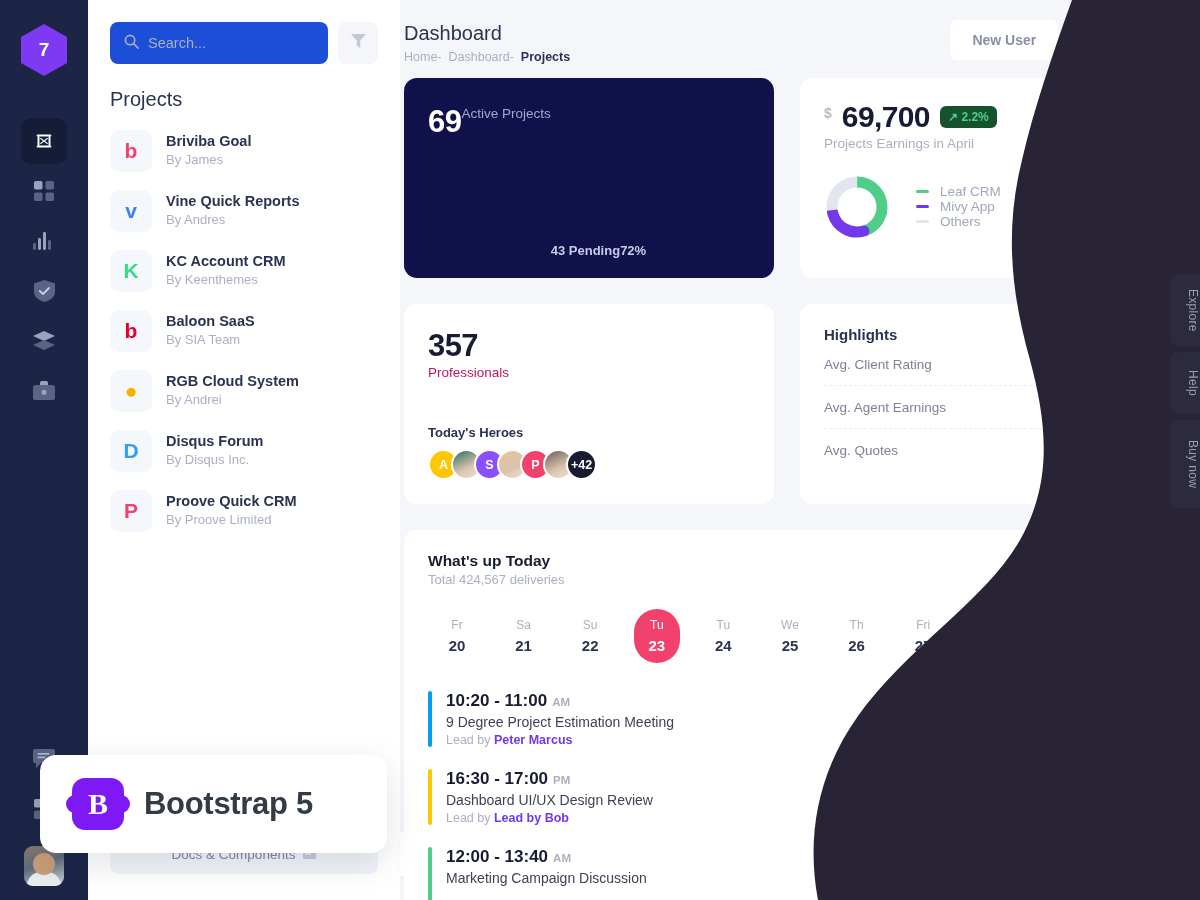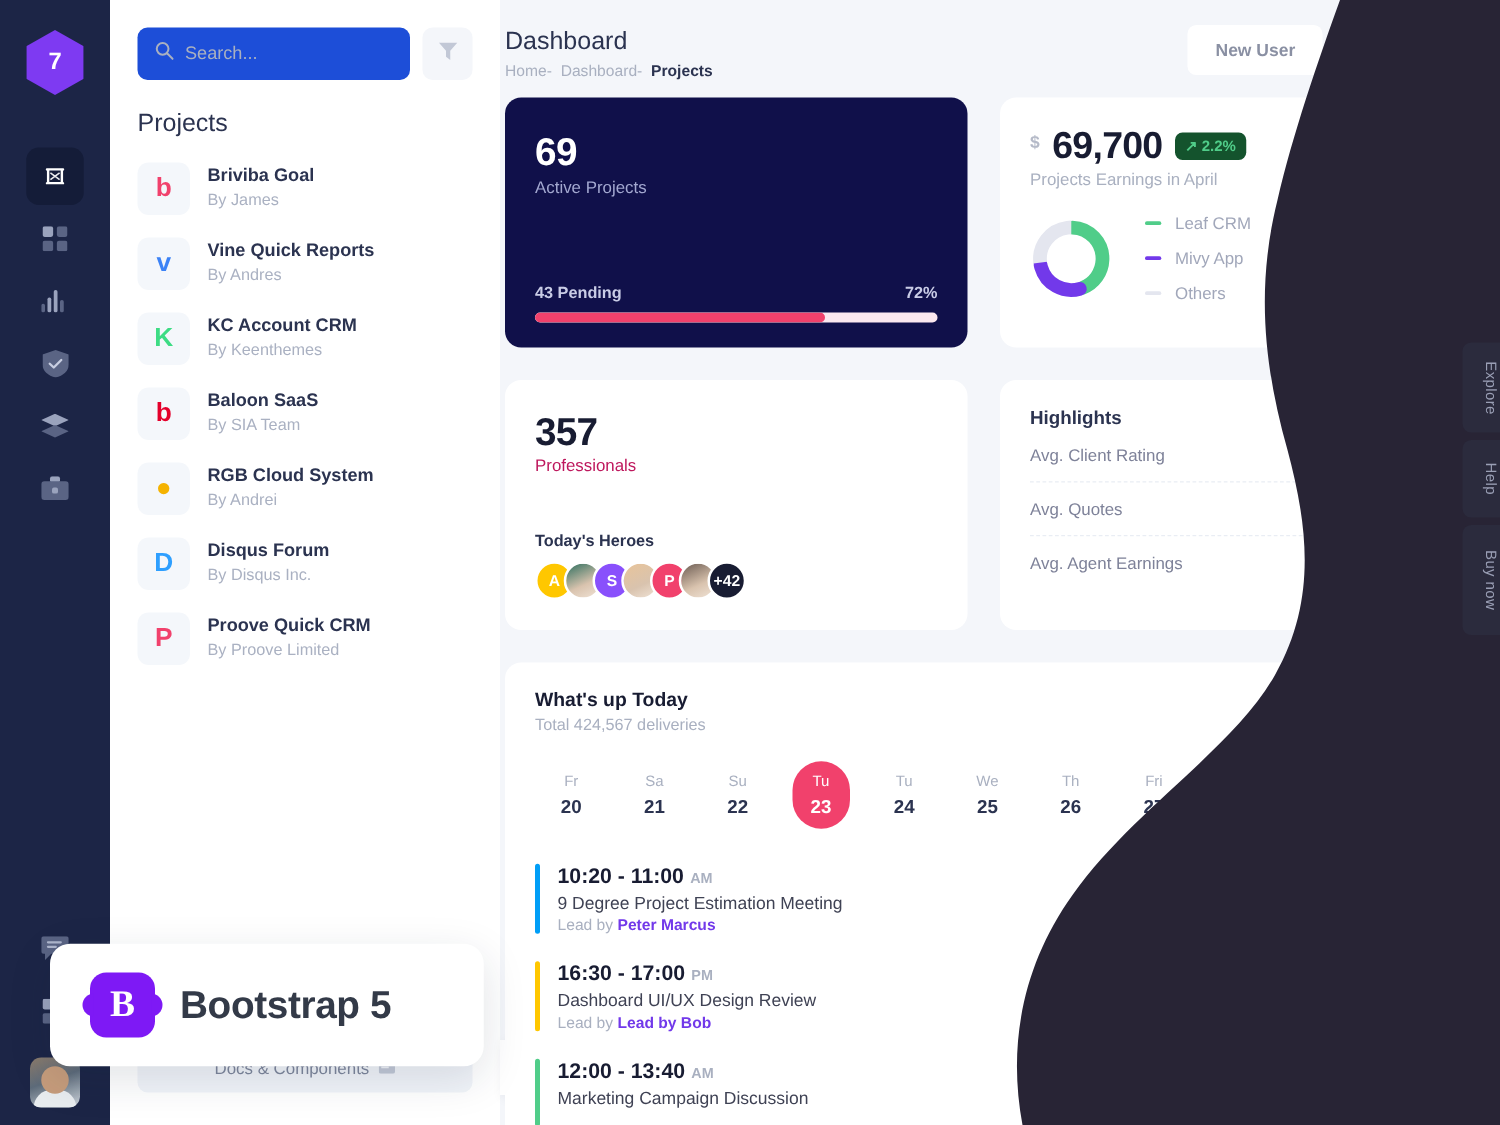--- a/index.html
+++ b/index.html
@@ -102,36 +102,36 @@
   .btn-blue {
     background:#009ef7; color:#fff; font-size:14px; font-weight:700;
     padding:12px 22px; border-radius:7px; border:none;
   }
 
   .grid { padding:14px 24px 0 4px; display:grid; grid-template-columns:370px 1fr; gap:26px; }
   .card { background:#fff; border-radius:13px; }
 
   .card-active {
     grid-column:1; background:#10104a; border-radius:13px;
-    padding:26px 24px 20px 24px; height:200px; display:flex; flex-direction:column;
+    padding:26px 24px 20px 24px; height:200px; display:flex; 
   }
   .big-num { font-size:31px; color:#fff; font-weight:700; letter-spacing:-.5px; }
   .big-lbl { font-size:13.5px; color:#a3a8d0; margin-top:2px; }
   .prog-row { margin-top:auto; display:flex; justify-content:space-between; font-size:13px; color:#c9cce6; font-weight:600; }
   .prog-track { margin-top:9px; height:8px; border-radius:5px; background:#fbe8ef; overflow:hidden; }
   .prog-fill { height:100%; border-radius:5px; background:#f1416c; }
 
   .card-earn { grid-column:2; padding:22px 24px; height:200px; }
   .earn-top { display:flex; align-items:center; gap:10px; }
   .earn-cur { font-size:14px; color:#b5bac8; font-weight:600; align-self:flex-start; margin-top:5px; }
   .earn-val { font-size:30px; color:#181c32; font-weight:700; letter-spacing:-.6px; }
   .earn-badge { background:#14532d; color:#50cd89; font-size:12px; font-weight:700; padding:4px 8px; border-radius:6px; }
   .earn-sub { font-size:13.5px; color:#a9b0c0; margin-top:2px; }
   .earn-body { display:flex; align-items:center; gap:26px; margin-top:20px; }
-  .legend { display:flex; flex-direction:column; gap:13px; }
+  .legend { display:flex; flex-direction:column; }
   .lg { display:flex; align-items:center; gap:11px; font-size:13.5px; color:#a1a7ba; }
   .dash { width:13px; height:3px; border-radius:2px; }
   .amounts { margin-left:auto; display:flex; flex-direction:column; gap:13px; text-align:right; }
   .amt { font-size:13.5px; color:#181c32; font-weight:700; }
 
   .card-pro { grid-column:1; padding:24px; height:200px; display:flex; flex-direction:column; }
   .pro-num { font-size:31px; color:#181c32; font-weight:700; letter-spacing:-.6px; }
   .pro-lbl { font-size:13.5px; color:#be185d; margin-top:1px; }
   .heroes-t { margin-top:auto; font-size:13px; color:#2b3350; font-weight:700; }
   .heroes { display:flex; margin-top:9px; }
@@ -472,31 +472,31 @@
       <div id="hl-rows">
           <div class="hl-row">
             <span class="hl-name">Avg. Client Rating</span>
             <span class="hl-val">
               <span class="arr-up">↗</span>
               <span>7.8</span>
               <span class="sub">/10</span>
             </span>
           </div>
           <div class="hl-row">
+            <span class="hl-name">Avg. Agent Earnings</span>
+            <span class="hl-val">
+              <span class="arr-up">↗</span>
+              <span>$2,309</span>
+            </span>
+          </div>
+          <div class="hl-row">
             <span class="hl-name">Avg. Quotes</span>
             <span class="hl-val">
               <span class="arr-dn">↙</span>
               <span>730</span>
-            </span>
-          </div>
-          <div class="hl-row">
-            <span class="hl-name">Avg. Agent Earnings</span>
-            <span class="hl-val">
-              <span class="arr-up">↗</span>
-              <span>$2,309</span>
             </span>
           </div>
         </div>
     </div>
   </div>
 
   <div class="card-today">
     <div class="today-head">
       <div>
         <div class="today-t">What's up Today</div>

